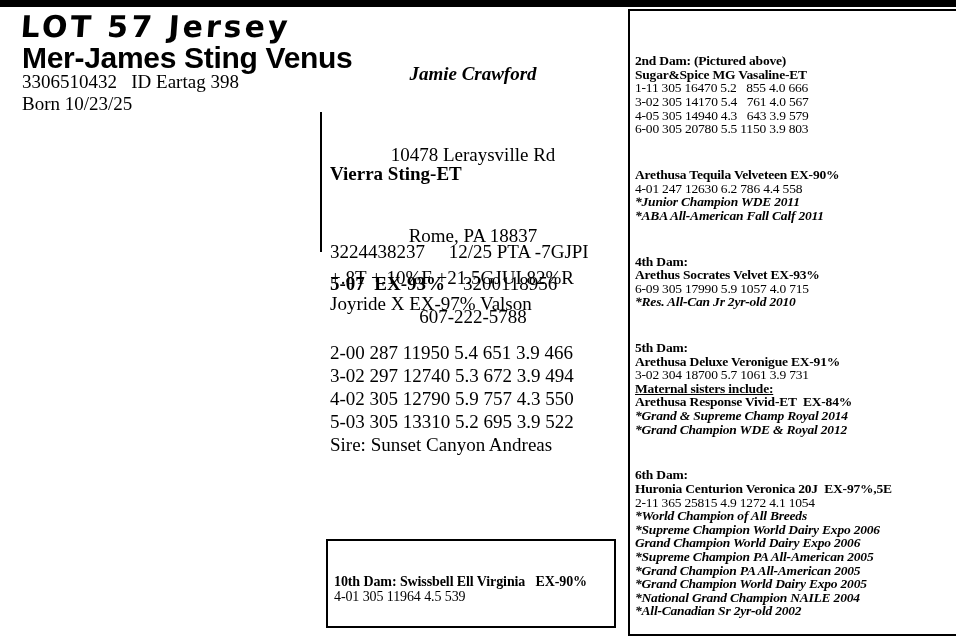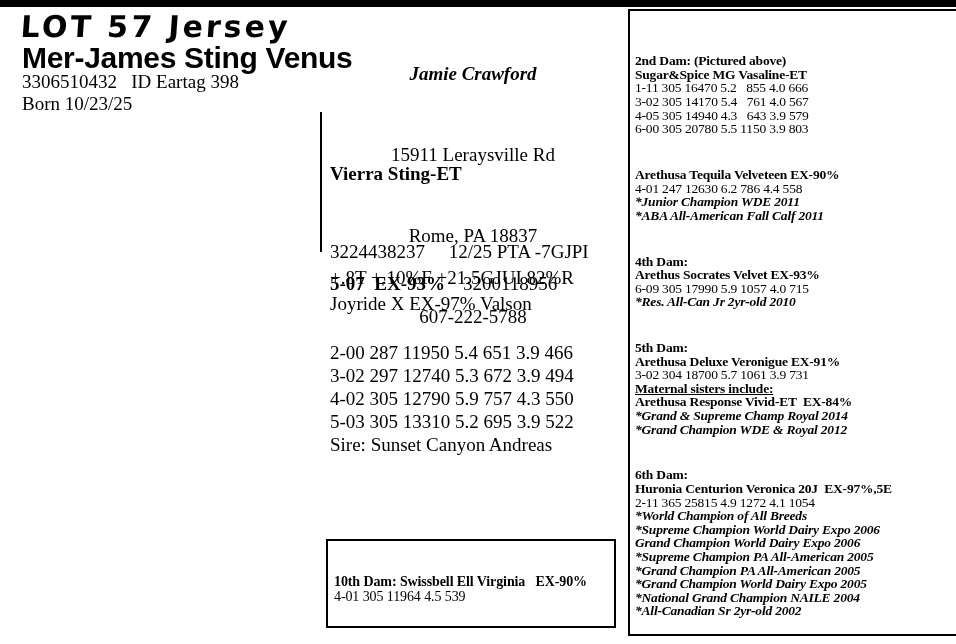--- a/index.html
+++ b/index.html
@@ -69,21 +69,21 @@
 
   <div class="lot-block">
     <div class="lot-title">LOT 57 Jersey</div>
     <div class="animal-name">Mer-James Sting Venus</div>
     <div class="id-line">3306510432   ID Eartag 398</div>
     <div class="born-line">Born 10/23/25</div>
   </div>
 
   <div class="contact">
     <div class="contact-name">Jamie Crawford</div>
-    <div>15911 Leraysville Rd</div>
+    <div>10478 Leraysville Rd</div>
     <div>Rome, PA 18837</div>
     <div>607-222-5788</div>
   </div>
 
   <div class="bracket"></div>
 
   <div class="sire-block">
     <div class="sire-name">Vierra Sting-ET</div>
     <div><div class="r">3224438237     12/25 PTA -7GJPI</div><div class="r">+.8T +.10%F +21.5GJUI 82%R</div><div class="r">Joyride X EX-97% Valson</div></div>
   </div>

